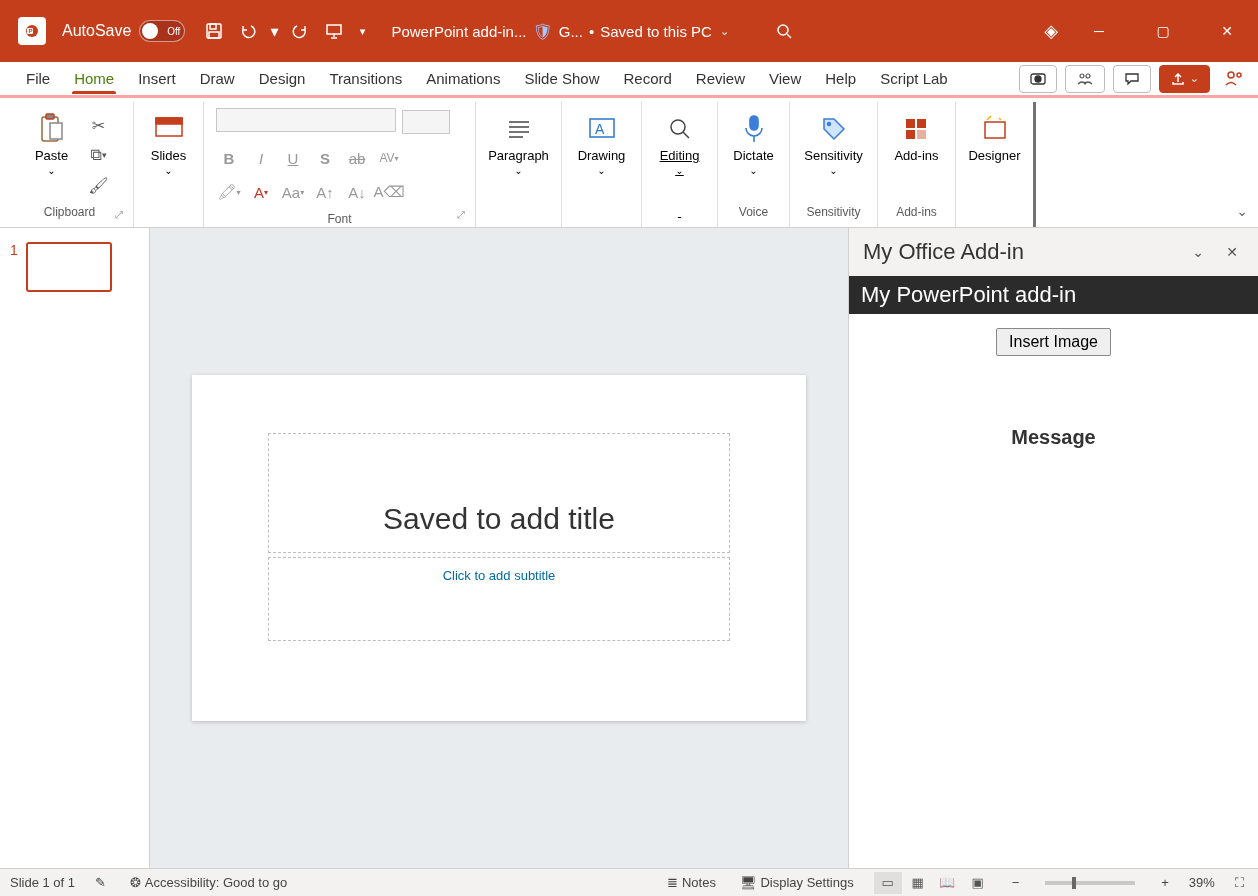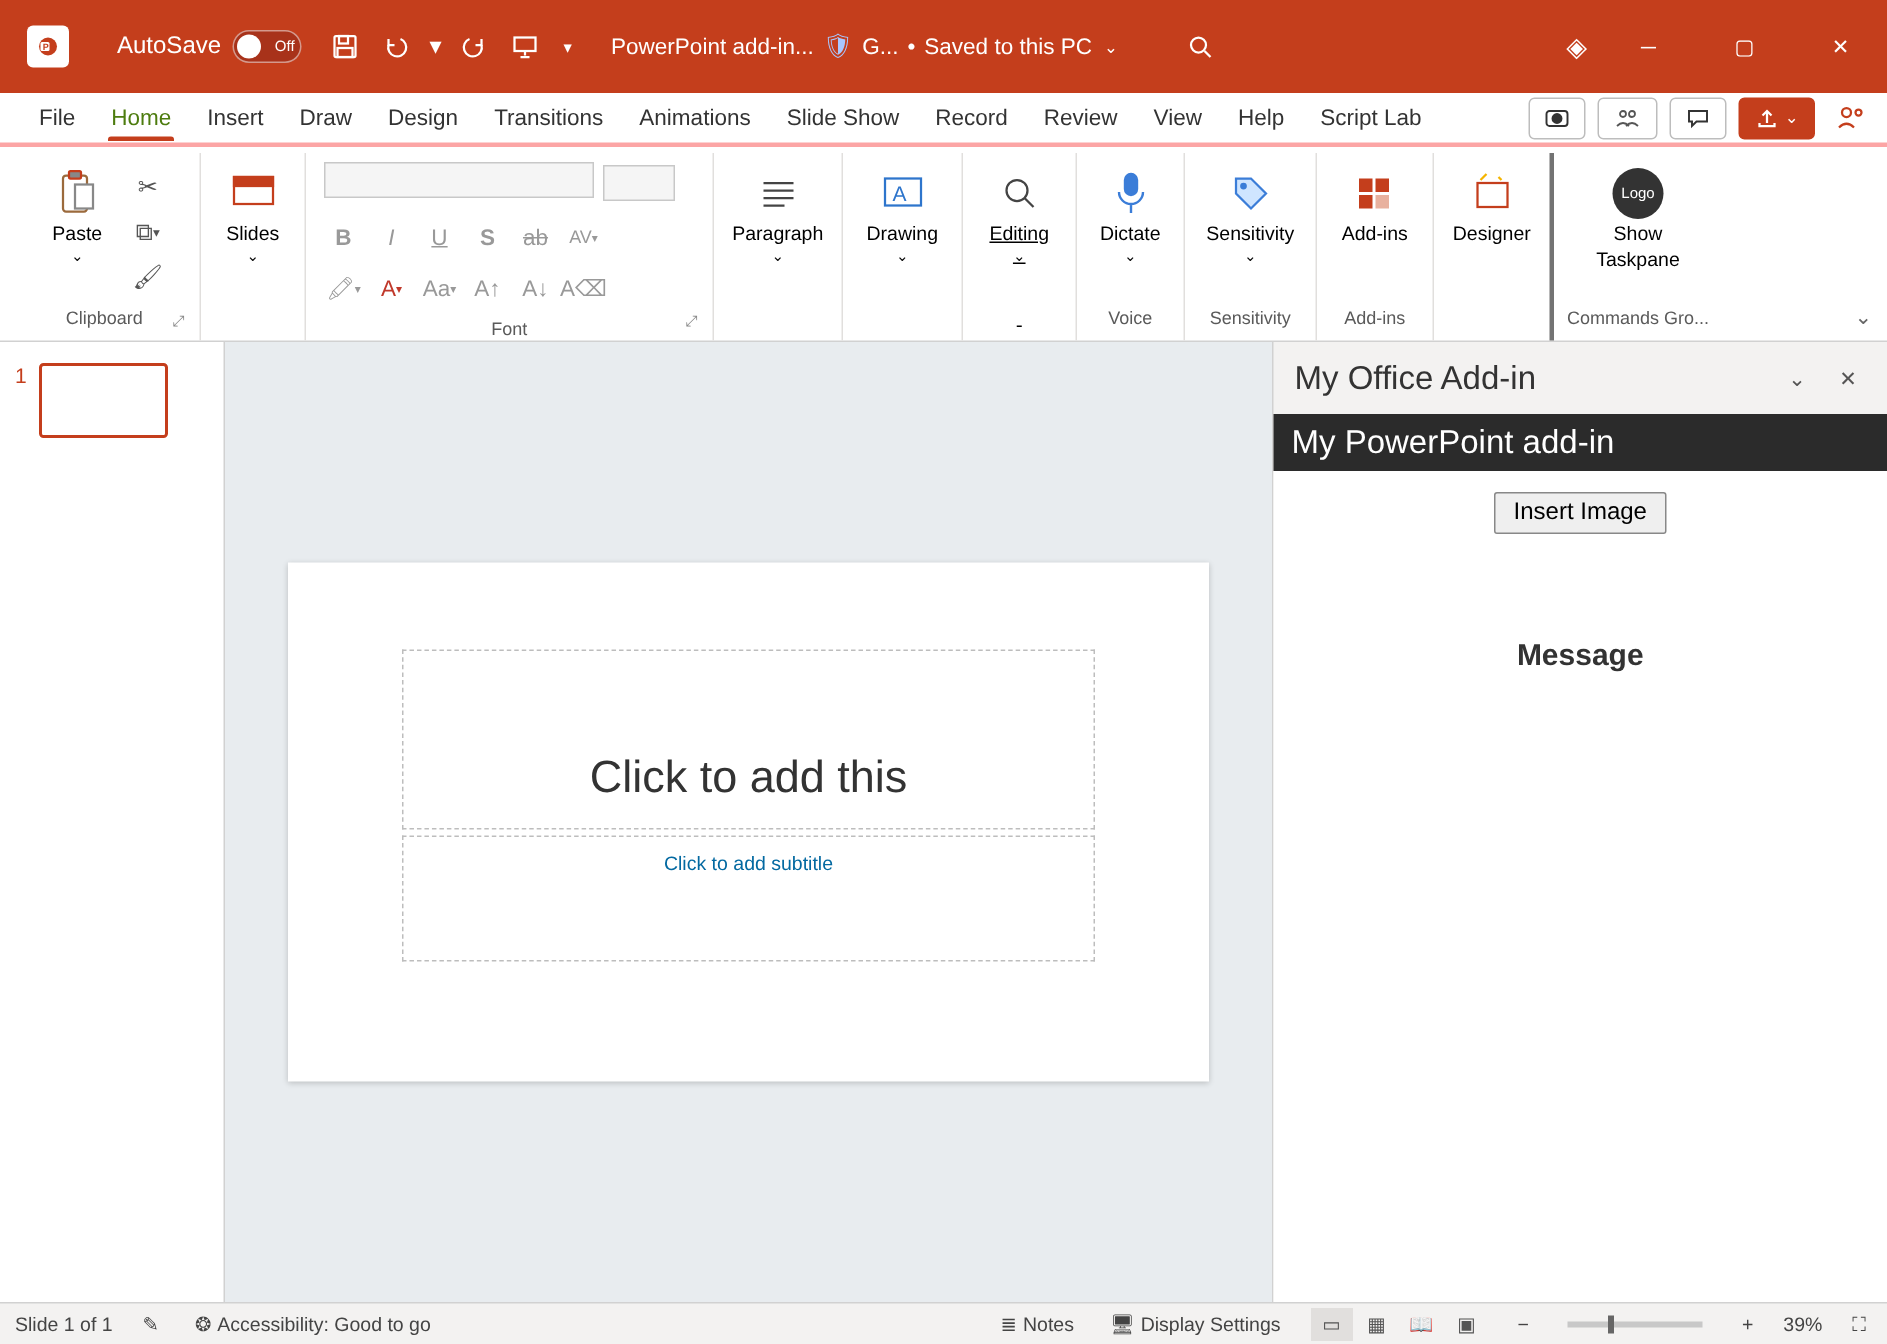--- a/index.html
+++ b/index.html
@@ -1,21 +1,21 @@
 <!DOCTYPE html>
 <html><head>
 <meta charset="utf-8">
 <style>
   * { box-sizing: border-box; margin: 0; padding: 0; font-family: "Segoe UI", sans-serif; }
   body { width: 1258px; height: 896px; background: #fff; overflow: hidden; display: flex; flex-direction: column; }
 
   
   .titlebar { background: #c43e1c; height: 62px; display: flex; align-items: center; color: #fff; padding: 0 8px; position: relative; }
   .app-icon { width: 28px; height: 28px; background: #fff; border-radius: 4px; display: flex; align-items: center; justify-content: center; color: #c43e1c; font-weight: bold; font-size: 14px; margin: 0 10px; }
-  .autosave { display: flex; align-items: center; gap: 8px; margin-left: 22px; }
+  .autosave { display: flex; align-items: center; gap: 8px; margin-left: 6px; }
   .toggle { width: 46px; height: 22px; background: #a8321a; border-radius: 11px; position: relative; border:1px solid rgba(255,255,255,0.5); display:flex; align-items:center; justify-content:flex-end; padding-right:4px; font-size:10px; }
   .toggle::before { content:''; width:16px; height:16px; background:#fff; border-radius:50%; position:absolute; left:2px; top:2px;}
   .qat { display: flex; align-items: center; gap: 4px; margin-left: 14px; }
   .qat-btn { width: 30px; height: 30px; display: flex; align-items: center; justify-content: center; color: #fff; cursor: pointer; }
   .title-center { margin-left: 20px; display: flex; align-items: center; gap: 6px; font-size: 15px; }
   .shield { color: #a9c7ff; font-size: 16px; }
   .title-right { position: absolute; right: 8px; display: flex; align-items: center; gap: 18px; }
   .win-btn { width: 46px; height: 30px; display:flex; align-items:center; justify-content:center; cursor:pointer; font-size:14px;}
   .search-icon-tb { margin-left: 40px; }
 
@@ -381,43 +381,33 @@
               <rect x="4" y="8" width="20" height="16"></rect>
               <path d="M6 6 l4 -4 M18 4 l2 2" stroke="#f4b400"></path>
             </svg>
           </div>
       <span>Designer</span>
     </div>
       </div>
     <div class="group-label">&nbsp;</div>
   </div>
 
-  <div class="group" style="width:112px; border-right:none;">
-    <div class="group-body">
-        <div class="big-btn">
-      <div class="logo-circle">Logo</div>
-      <span>Show</span>
-      <span>Taskpane</span>
-    </div>
-      </div>
-    <div class="group-label">Commands Gro...</div>
-  </div>
   <div class="ribbon-collapse">⌄</div>
 </div>
 
 <div class="main">
   <div class="thumb-panel">
     <div class="thumb-row">
       <div class="thumb-num">1</div>
       <div class="thumb"></div>
     </div>
   </div>
   <div class="canvas-area">
     <div class="slide">
-      <div class="placeholder ph-title">Click to add this</div>
+      <div class="placeholder ph-title">Saved to add title</div>
       <div class="placeholder ph-sub">Click to add subtitle</div>
     </div>
   </div>
   <div class="taskpane">
     <div class="tp-header">
       <span>My Office Add-in</span>
       <div class="spacer"></div>
       <div class="tp-hbtn">⌄</div>
       <div class="tp-hbtn">✕</div>
     </div>

